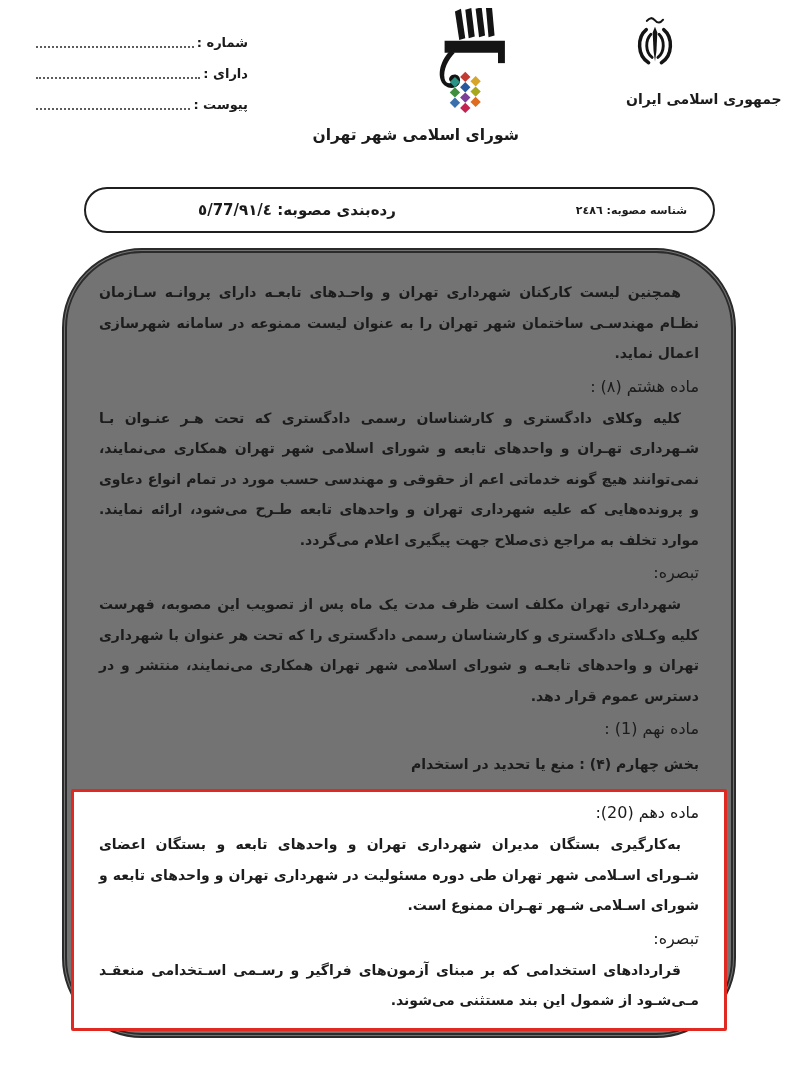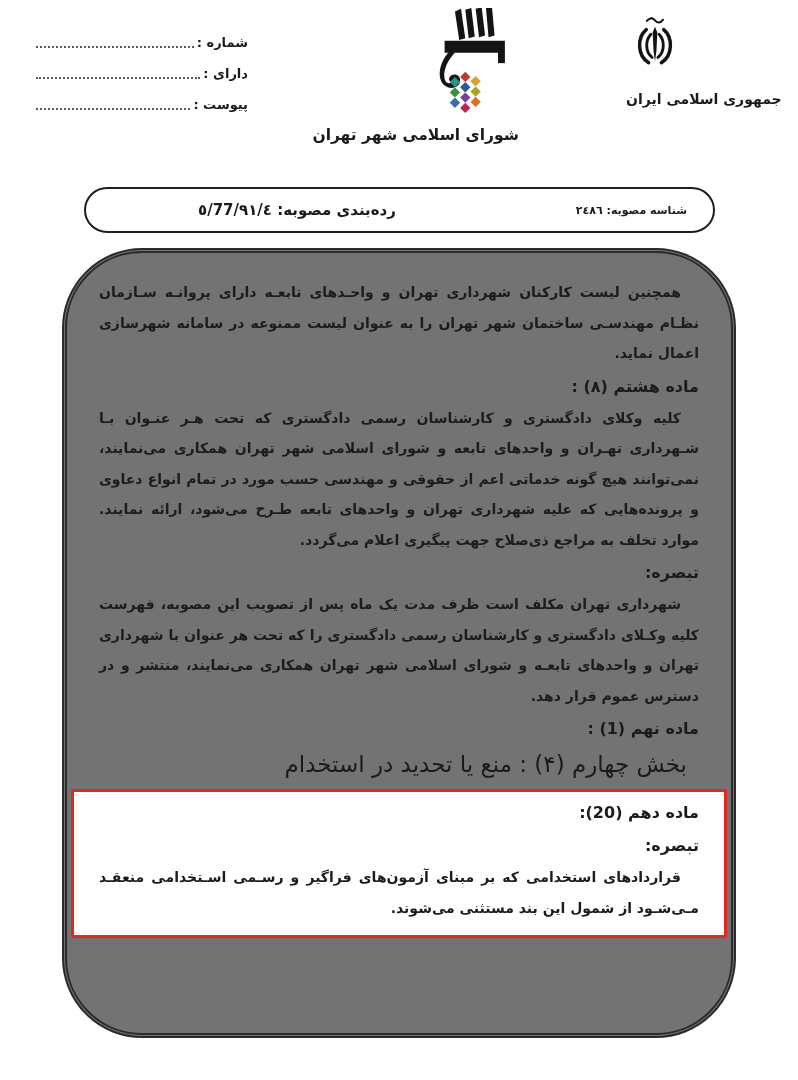--- a/index.html
+++ b/index.html
@@ -39,22 +39,22 @@
   .doc-box {
     position: absolute; top: 248px; left: 62px; width: 674px; height: 790px;
     border: 5px double #2b2b2b; border-radius: 80px; background: #737373;
   }
   .doc-content { padding: 24px 32px 0 32px; }
 
   .para {
     font-size: 14px; font-weight: bold; line-height: 30.5px;
     text-align: justify; text-indent: 18px; color: #1c1c1c; margin: 0;
   }
-  .article-title { font-size: 16px; font-weight: bold; line-height: 30px; margin: 3px 0 1px; }
-  .section-title { font-size: 23px; font-weight: normal; line-height: 32px; margin: 4px 12px 2px; }
+  .article-title { font-size: 16px; font-weight: normal; line-height: 30px; margin: 3px 0 1px; }
+  .section-title { font-size: 14px; font-weight: bold; line-height: 32px; margin: 4px 0 2px; }
 
   .highlight-box {
     border: 3px solid #e02a21; border-radius: 2px;
     margin: 9px -28px 0 -28px; padding: 3px 25px 12px 25px; background: #fff;
   }
 </style>
 </head>
 <body>
 
 <div class="sheet">
@@ -128,20 +128,21 @@
 
       <div class="article-title">تبصره:</div>
       <p class="para">شهرداری تهران مکلف است ظرف مدت یک ماه پس از تصویب این مصوبه، فهرست کلیه وکـلای دادگستری و کارشناسان رسمی دادگستری را که تحت هر عنوان با شهرداری تهران و واحدهای تابعـه و شورای اسلامی شهر تهران همکاری می‌نمایند، منتشر و در دسترس عموم قرار دهد.</p>
 
       <div class="article-title">ماده نهم (1) :</div>
 
       <div class="section-title">بخش چهارم (۴) : منع یا تحدید در استخدام</div>
 
       <div class="highlight-box">
         <div class="article-title">ماده دهم (20):</div>
+        <p class="para">به‌کارگیری بستگان مدیران شهرداری تهران و واحدهای تابعه و بستگان اعضای شـورای اسـلامی شهر تهران طی دوره مسئولیت در شهرداری تهران و واحدهای تابعه و شورای اسـلامی شـهر تهـران ممنوع است.</p>
         <div class="article-title">تبصره:</div>
         <p class="para">قراردادهای استخدامی که بر مبنای آزمون‌های فراگیر و رسـمی اسـتخدامی منعقـد مـی‌شـود از شمول این بند مستثنی می‌شوند.</p>
       </div>
 
     </div>
   </div>
 
 </div>
 
 </body></html>

